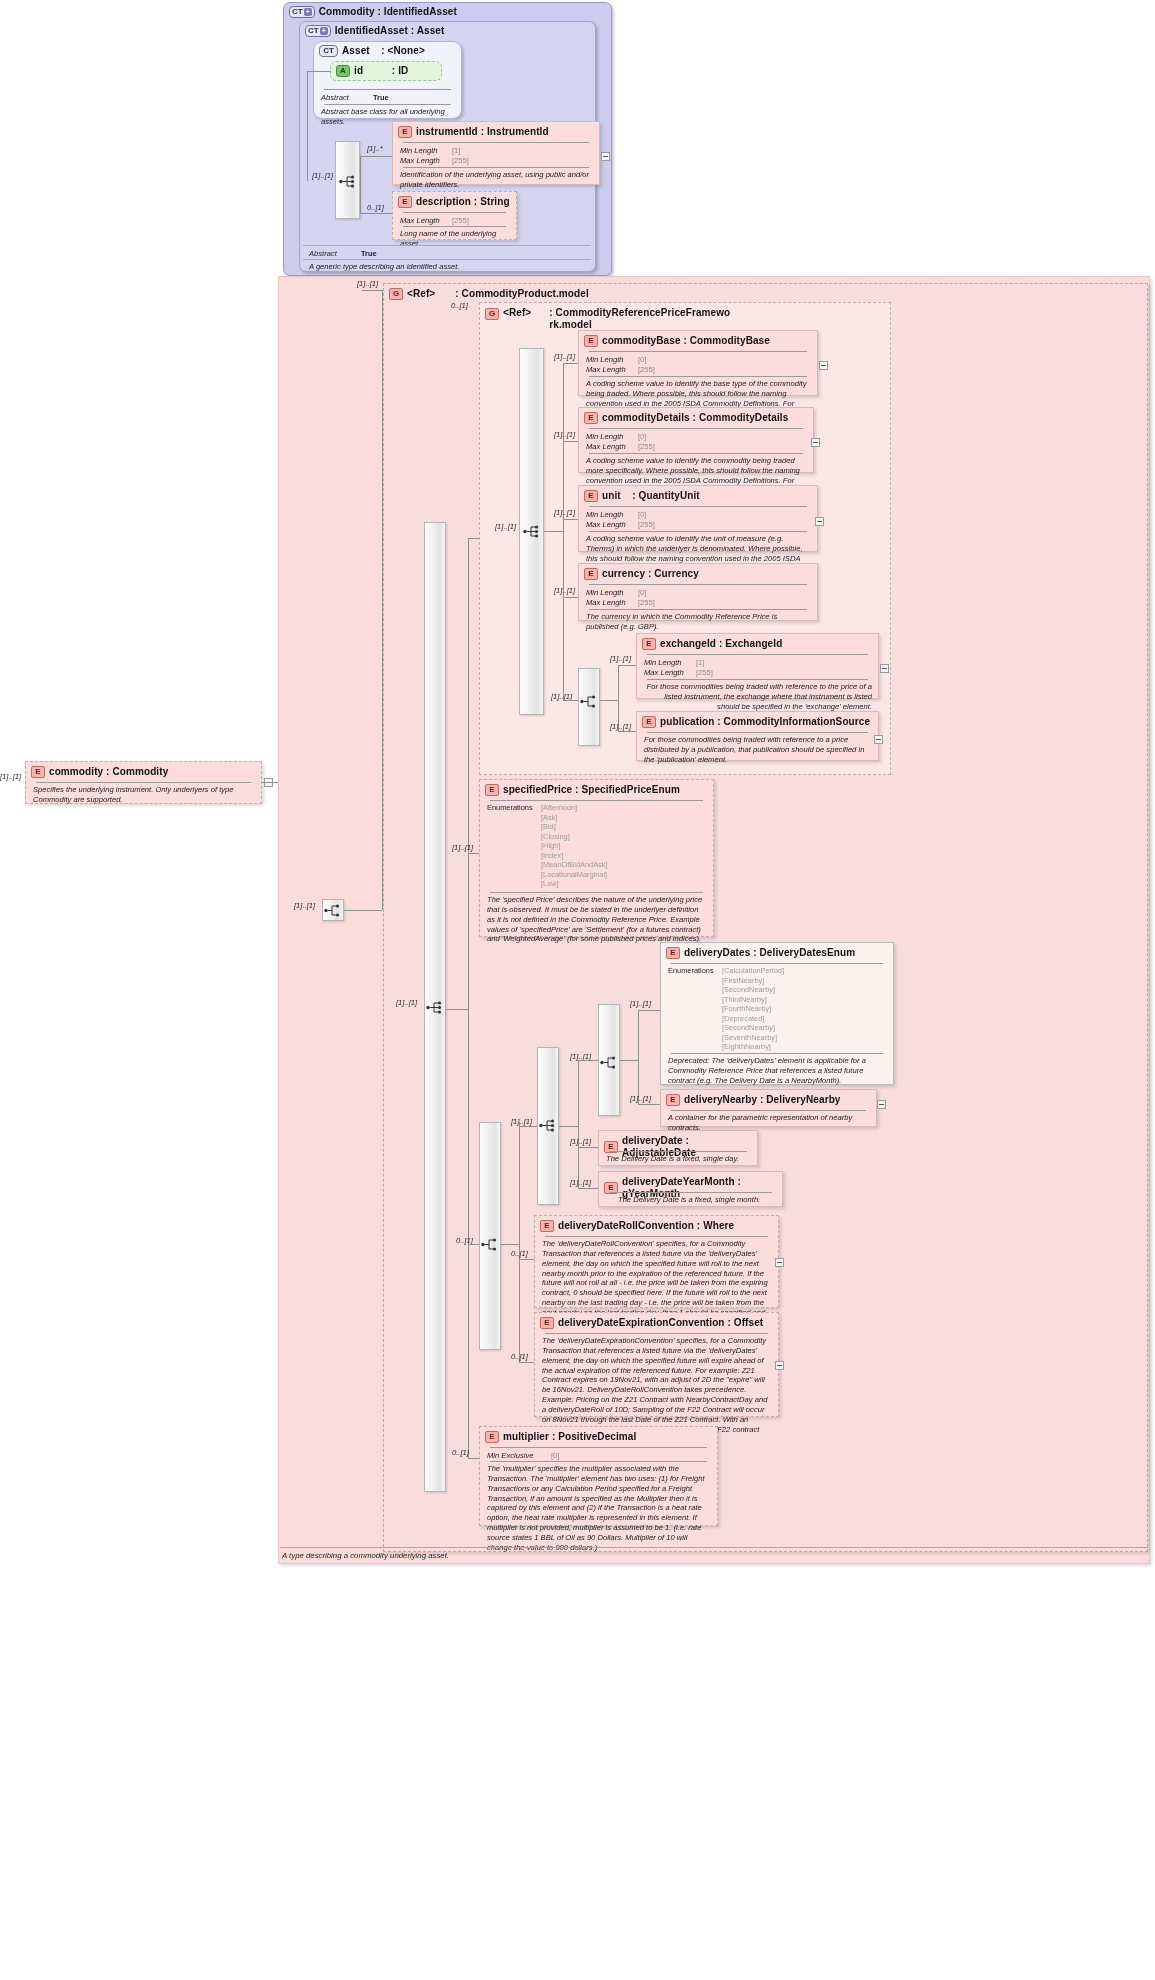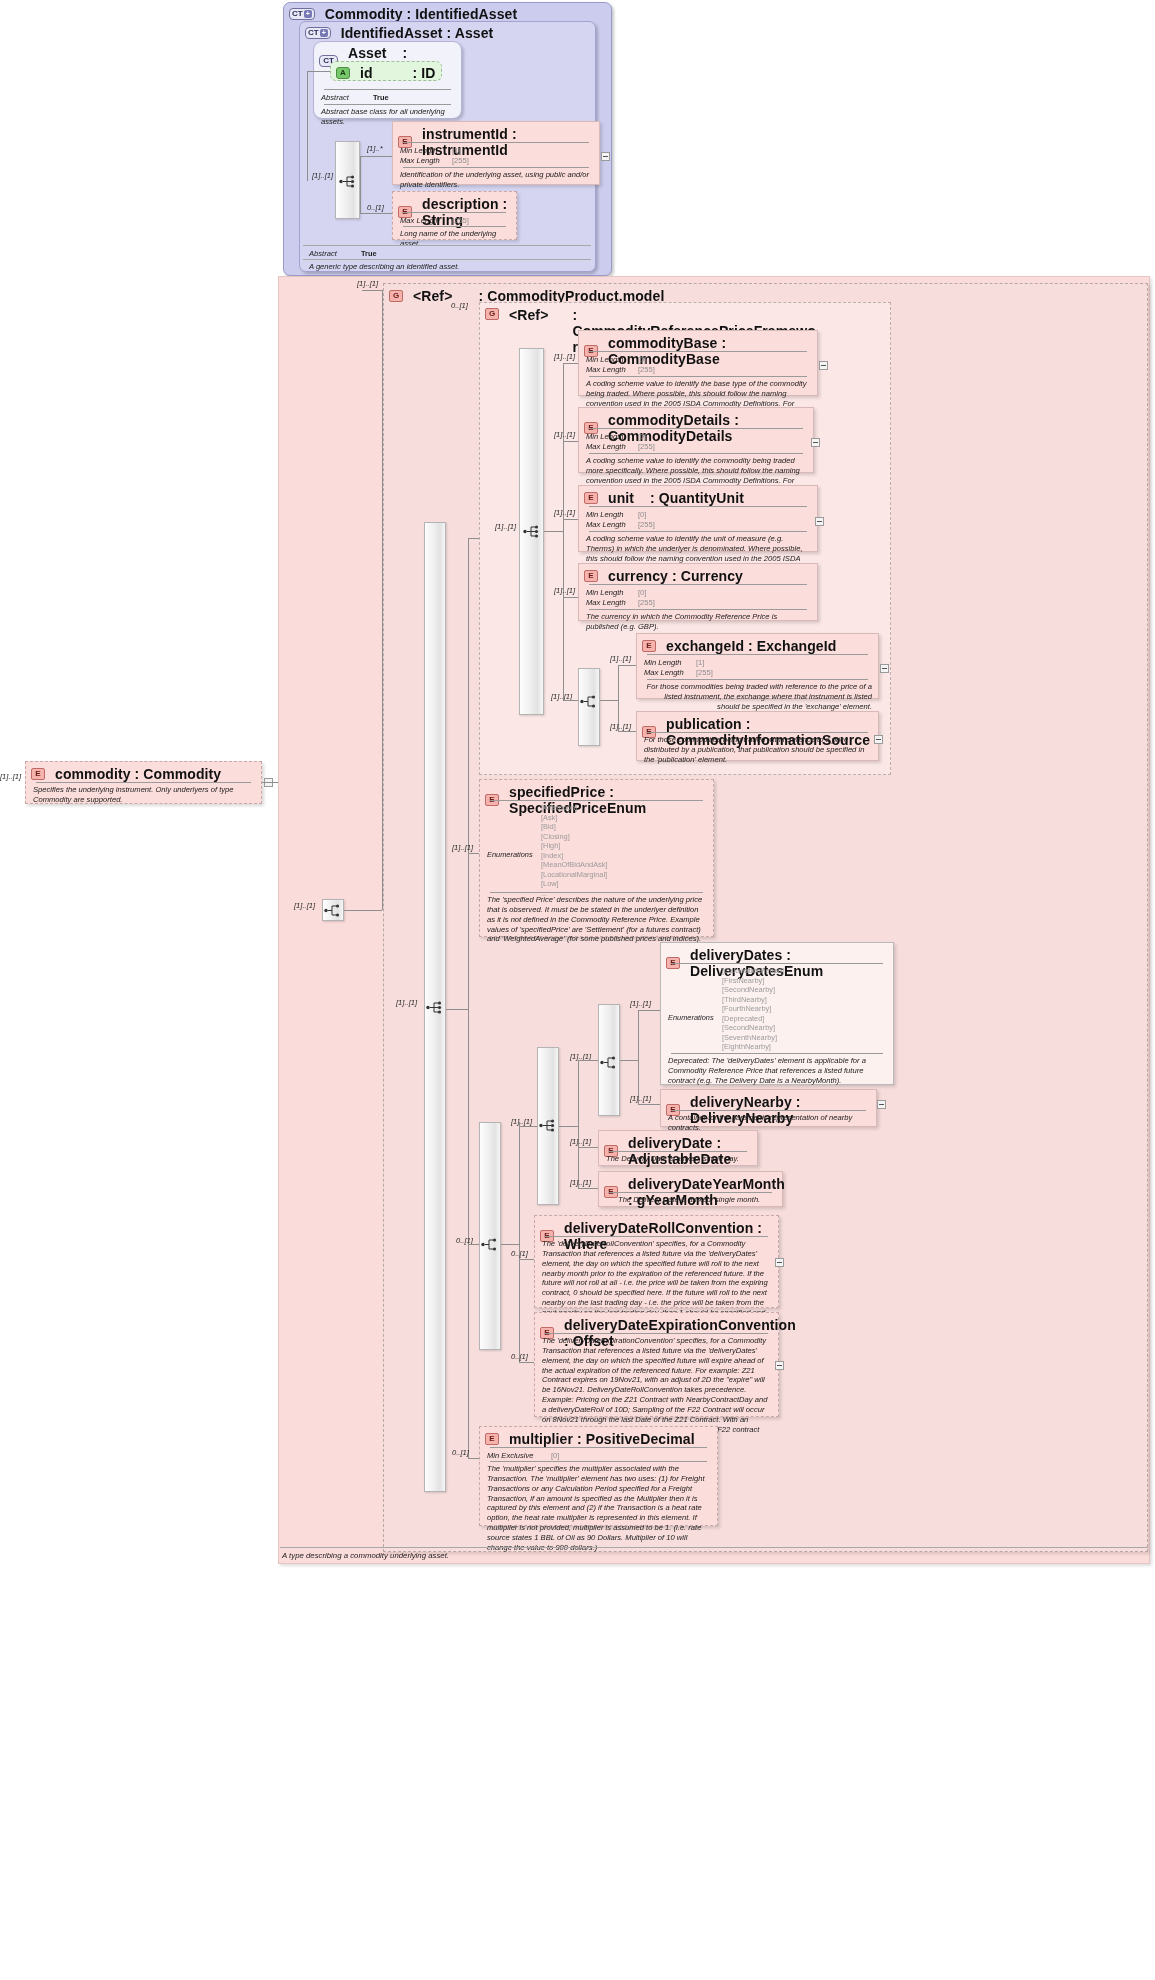--- a/index.html
+++ b/index.html
@@ -19,22 +19,22 @@
   .grp-ref{background:#f7dedd;border:1px dashed #b9a7a7;box-shadow:2px 2px 3px rgba(0,0,0,.12);}
   .grp-ref2{background:#fbe7e6;border:1px dashed #bfaeae;}
   .seq-pink-outer{background:#fadcda;border:1px solid #e6c5c3;box-shadow:2px 2px 3px rgba(0,0,0,.13);}
 
   .elem{background:#fbdddb;border:1px solid #d9b9b7;box-shadow:2px 2px 3px rgba(0,0,0,.15);}
   .elem.dashed{border:1px dashed #c9a9a8;}
   .elem.solid-w{background:#fdf1f0;border:1px solid #b9b9b9;}
   .attr-green{background:#e2f6dd;border:1px dashed #9fbf9a;border-radius:6px;}
 
   
-  .hdr{display:flex;align-items:center;gap:10px;padding:3px 6px 2px 5px;}
-  .hdr .ttl{font-size:14px;font-weight:bold;letter-spacing:.1px;color:#111;white-space:pre-wrap;line-height:1.15;}
+  .hdr{display:flex;align-items:center;gap:4px;padding:3px 6px 2px 5px;}
+  .hdr .ttl{font-size:10px;font-weight:bold;letter-spacing:.1px;color:#111;white-space:pre-wrap;line-height:1.15;}
 
   
   .chip{display:inline-flex;align-items:center;justify-content:center;
         font-size:8px;font-weight:bold;line-height:1;box-sizing:border-box;}
   .chip-ct{min-width:19px;height:12px;border:1px solid #6f6f9b;border-radius:4px;
            background:#e8e8f7;color:#2a2a55;padding:0 2px;gap:1px;}
   .chip-ct .plus{display:inline-block;width:8px;height:8px;border-radius:2px;background:#7878b4;
                  color:#fff;font-size:7px;line-height:8px;text-align:center;}
   .chip-a{min-width:14px;height:12px;border:1px solid #4e8a46;border-radius:3px;
           background:#77c86a;color:#173d12;}
@@ -46,21 +46,21 @@
   
   .rule{border-top:1px solid #9a9a9a;margin:0 5px;}
   .props{padding:2px 6px 2px 7px;}
   .prow{display:flex;font-size:7.6px;line-height:1.28;}
   .pkey{font-style:italic;color:#1c1c1c;width:52px;flex:none;}
   .pkey.w64{width:64px;}
   .pval{color:#8d8d8d;}
   .pval.dark{color:#222;font-style:normal;font-weight:bold;font-size:7.4px;}
   .doc{padding:3px 6px 4px 7px;font-size:7.6px;font-style:italic;line-height:1.3;color:#20201f;}
   .enum{padding:1px 6px 2px 7px;display:flex;font-size:7.4px;line-height:1.29;}
-  .enum .ekey{font-style:italic;width:54px;flex:none;color:#1c1c1c;margin-top:47px;}
+  .enum .ekey{width:54px;flex:none;color:#1c1c1c;}
   .enum .elist{color:#9b9b9b;}
 
   
   .seqbar{position:absolute;box-sizing:border-box;border:1px solid #b4b4b4;
           background:linear-gradient(to right,#fdfdfd 0%,#efefef 45%,#e2e2e2 75%,#f6f6f6 100%);
           box-shadow:1px 1px 2px rgba(0,0,0,.15);}
   .seqicon{position:absolute;width:17px;height:15px;}
   .line{position:absolute;background:#8e8e8e;}
   .hline{height:1px;}
   .vline{width:1px;}

